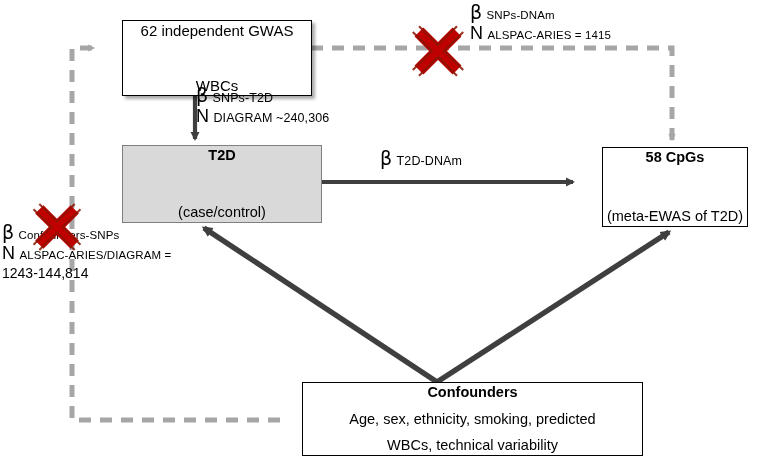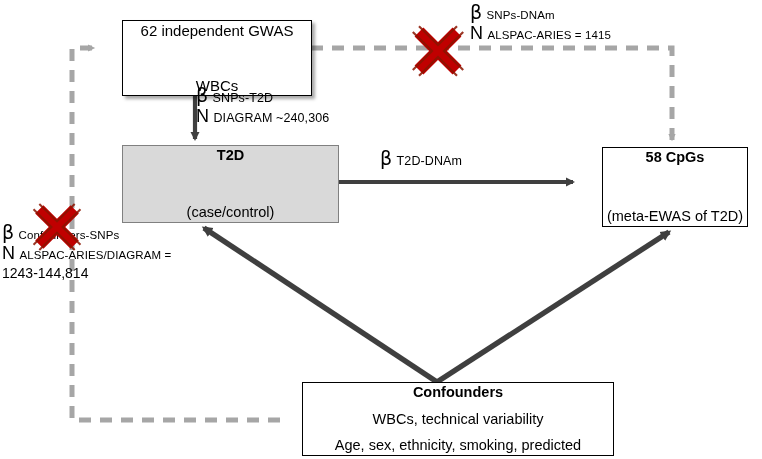--- a/index.html
+++ b/index.html
@@ -56,23 +56,23 @@
   .node .sub {
     font-size: 14.5px;
     font-weight: normal;
   }
   .node .plain {
     font-size: 15px;
     font-weight: normal;
   }
 
   #node-gwas   { left: 100px; top: 20px;  width: 190px; height: 76px; }
-  #node-t2d    { left: 100px; top: 145px; width: 217px; height: 78px; }
+  #node-t2d    { left: 100px; top: 145px; width: 200px; height: 78px; }
   #node-cpgs   { left: 580px; top: 147px; width: 146px; height: 80px; }
-  #node-conf   { left: 280px; top: 382px; width: 312px; height: 74px; }
+  #node-conf   { left: 280px; top: 382px; width: 341px; height: 74px; }
 
   
   .betalabel {
     position: absolute;
     z-index: 5;
     white-space: nowrap;
     line-height: 1.12;
     color: #000000;
   }
   .betalabel .row {
@@ -159,22 +159,22 @@
     <span class="sub">(case/control)</span>
   </div>
 
   <div id="node-cpgs" class="node">
     <span class="ttl">58 CpGs</span>
     <span class="sub">(meta-EWAS of T2D)</span>
   </div>
 
   <div id="node-conf" class="node">
     <span class="ttl">Confounders</span>
+    <span class="sub">Age, sex, ethnicity, smoking, predicted</span>
     <span class="sub">WBCs, technical variability</span>
-    <span class="sub">Age, sex, ethnicity, smoking, predicted</span>
   </div>
 
   <div id="lbl-snps-dnam" class="betalabel">
     <span class="row">
       <span class="greek">β</span>
       <span class="subs">SNPs-DNAm</span>
     </span>
     <span class="row">
       <span class="capn">N</span>
       <span class="subs">ALSPAC-ARIES = 1415</span>

